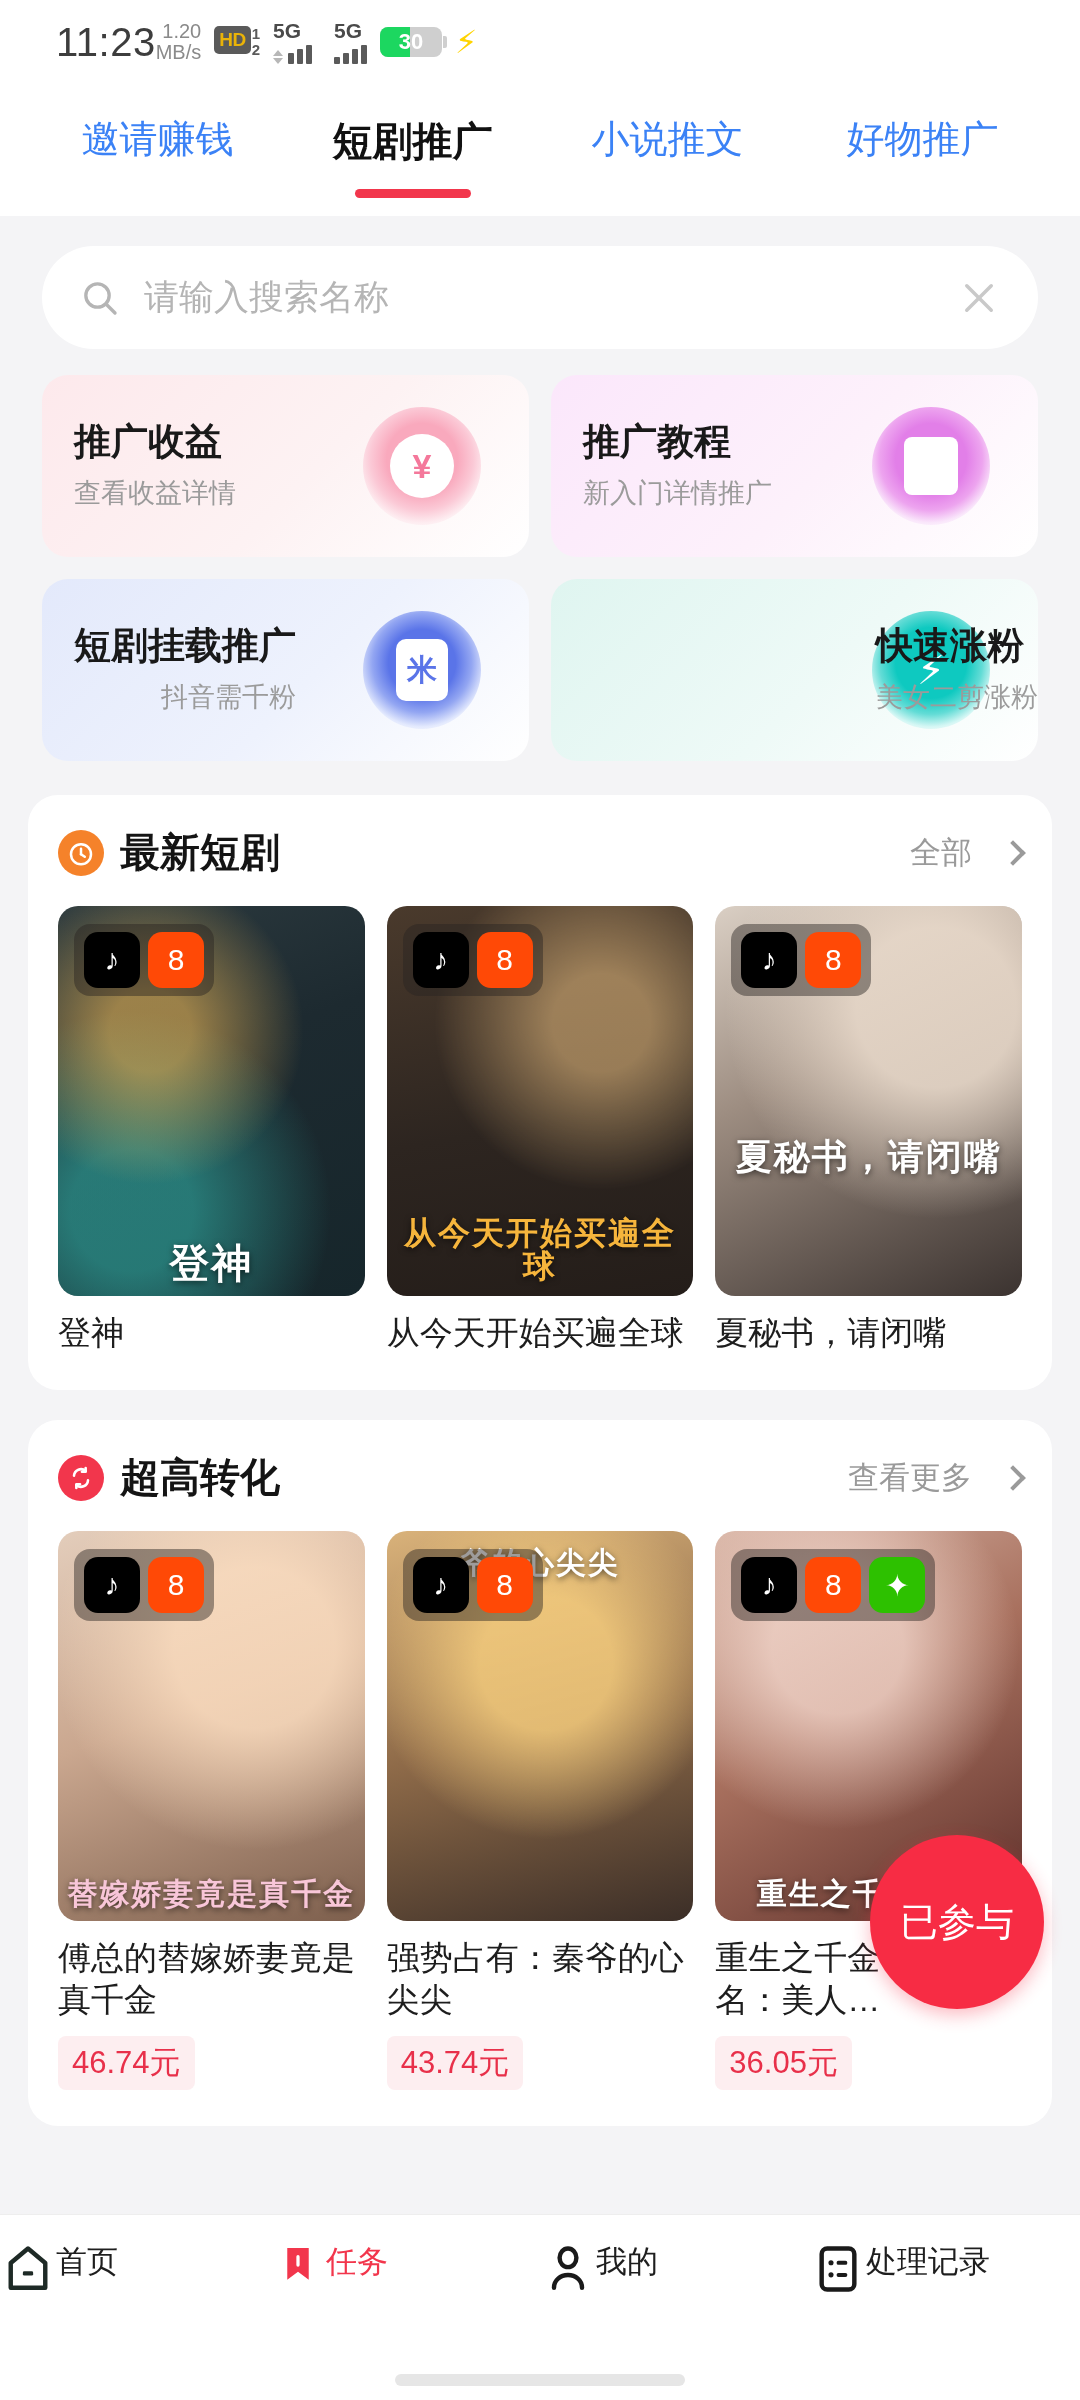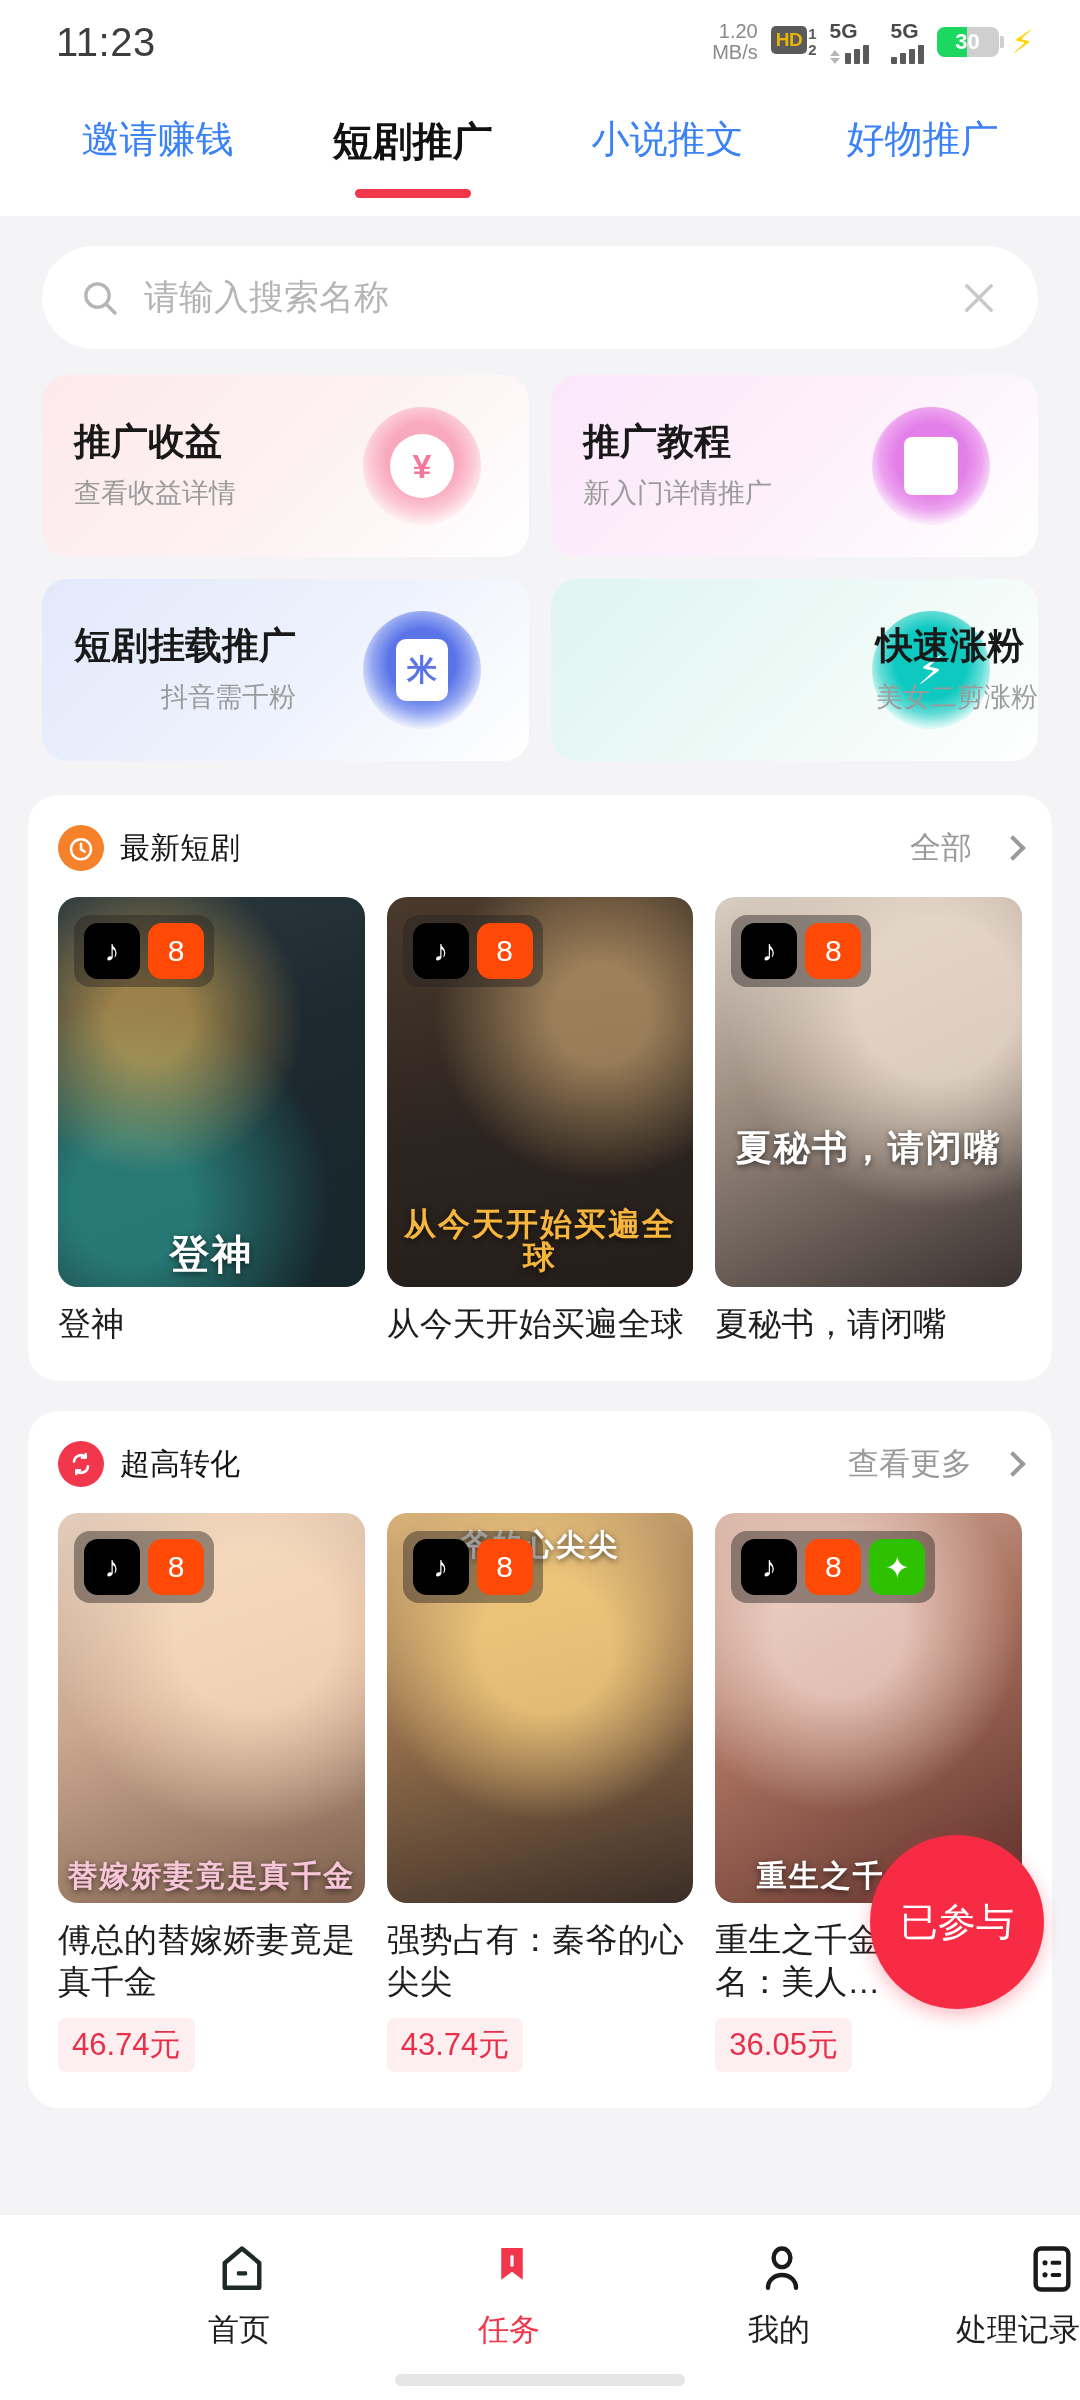--- a/index.html
+++ b/index.html
@@ -7,21 +7,21 @@
     width: 1080px; height: 2400px;
     font-family: "Liberation Sans", "DejaVu Sans", sans-serif;
     background: #f4f4f6;
     overflow: hidden;
   }
   .phone { position: relative; width: 1080px; height: 2400px; background: #f4f4f6; }
 
   
   .statusbar {
     height: 84px; background: #ffffff;
-    display: flex; align-items: center; justify-content: space-between;
+    display: flex; align-items: center; 
     padding: 0 46px 0 56px;
   }
   .clock { font-size: 40px; color: #3d3d3d; letter-spacing: 0.5px; }
   .status-right { display: flex; align-items: center; gap: 13px; }
   .netspeed { display: flex; flex-direction: column; align-items: flex-end;
     line-height: 1.04; font-size: 20px; color: #8a8a8a; font-weight: 500; }
   .hdicon { display: flex; align-items: flex-start; }
   .hd-box { background:#5a5a5a; color:#eab308; font-size:19px; font-weight:bold;
     border-radius:5px; padding:3px 5px; letter-spacing:-0.5px; }
   .hd-sub { display:flex; flex-direction:column; font-size:15px; color:#5a5a5a;
@@ -87,21 +87,21 @@
   .f2 { background: linear-gradient(135deg,#fbe7fb 0%,#fdf1fb 55%,#ffffff 100%); }
   .f3 { background: linear-gradient(135deg,#e3e9fb 0%,#eef2fd 55%,#ffffff 100%); text-align: right; }
   .f4 { background: linear-gradient(135deg,#dff5f0 0%,#eefaf7 55%,#ffffff 100%); justify-content: flex-end; }
 
   
   .panel { background:#fff; border-radius:30px; margin: 34px 28px 0 28px;
     padding: 30px 30px 36px 30px; }
   .panel-head { display:flex; align-items:center; justify-content:space-between;
     margin-bottom: 26px; }
   .panel-title { display:flex; align-items:center; gap:16px; }
-  .panel-title .t { font-size:30px; font-weight:normal; color:#141414; }
+  .panel-title .t { font-size:40px; font-weight:bold; color:#141414; }
   .sec-icon { width:46px; height:46px; border-radius:50%; display:flex;
     align-items:center; justify-content:center; }
   .more { display:flex; align-items:center; gap:32px; color:#9a9a9a; font-size:31px; }
   .chev { width:18px; height:18px; border-right:4px solid #9a9a9a;
     border-top:4px solid #9a9a9a; transform:rotate(45deg); }
 
   .drama-row { display:grid; grid-template-columns:repeat(3,1fr); gap: 22px; }
   .drama { position:relative; }
   .poster { position:relative; width:100%; height:390px; border-radius:20px;
     overflow:hidden; }
@@ -118,21 +118,21 @@
     font-size:31px; padding:6px 14px; border-radius:8px; }
 
   .fab { position:absolute; right:36px; width:174px; height:174px; border-radius:50%;
     background:#f72c44; color:#fff; display:flex; align-items:center;
     justify-content:center; font-size:38px; z-index:40; box-shadow:0 6px 18px rgba(247,44,68,.32); }
 
   
   .bottomnav { position:absolute; left:0; right:0; bottom:0; height:186px;
     background:#fff; display:flex; align-items:flex-start; padding-top:26px;
     border-top:1px solid #eee; }
-  .nav { flex:1; display:flex; flex-direction:column; align-items:flex-end; gap:12px; }
+  .nav { flex:1; display:flex; align-items:flex-start; }
   .nav-label { font-size:31px; color:#1e1e1e; }
   .nav.active .nav-label { color:#f2364c; }
   .home-indicator { position:absolute; left:50%; transform:translateX(-50%);
     bottom:14px; width:290px; height:12px; border-radius:6px; background:#e6e6e6; }
 
   
   .art { position:absolute; inset:0; }
   .art-denshen { background:
      radial-gradient(circle at 30% 32%, rgba(255,196,90,.55) 0 12%, transparent 45%),
      radial-gradient(circle at 24% 78%, rgba(56,219,205,.45) 0 16%, transparent 52%),

